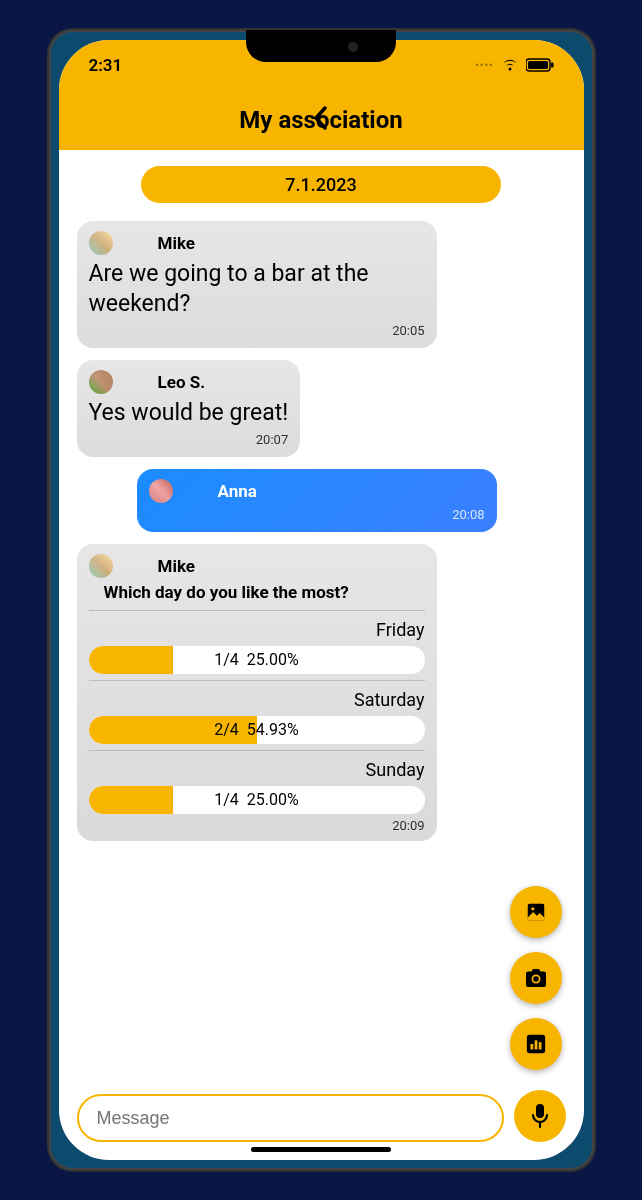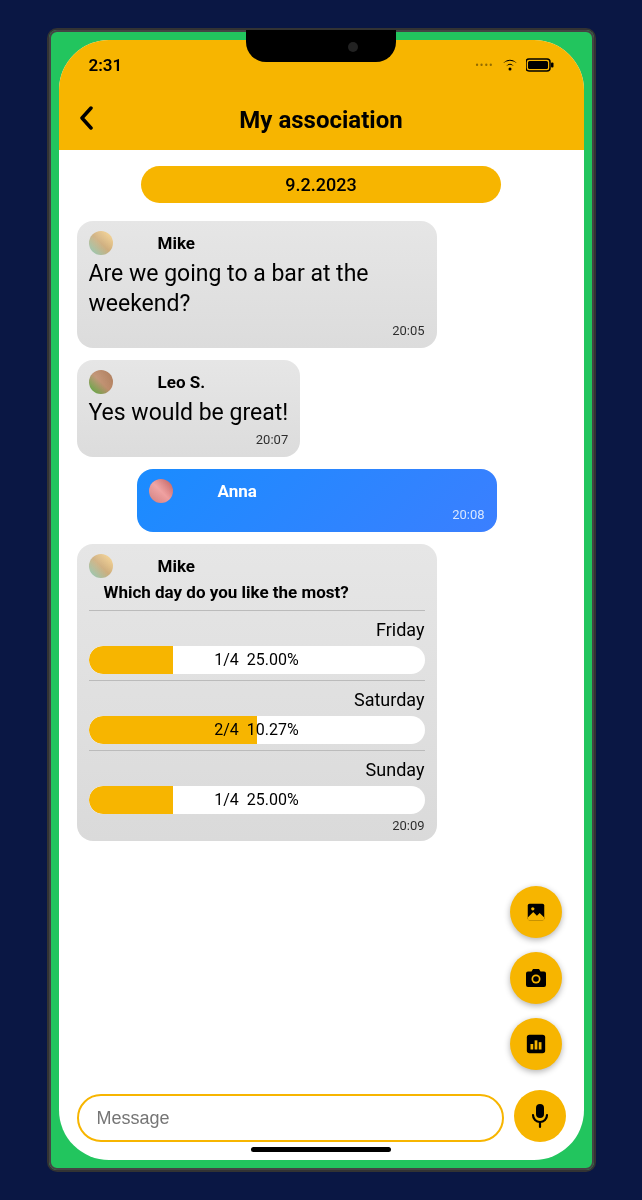--- a/index.html
+++ b/index.html
@@ -8,22 +8,22 @@
     width: 642px;
     height: 1200px;
     font-family: -apple-system, BlinkMacSystemFont, "Segoe UI", Roboto, sans-serif;
     display: flex;
     align-items: center;
     justify-content: center;
   }
   .phone-frame {
     width: 545px;
     height: 1140px;
-    background: #22c55e;
-    border-radius: 8px;
+    background: #0c4a6e;
+    border-radius: 24px;
     padding: 10px;
     position: relative;
     box-shadow: 0 0 0 2px #333, inset 0 0 0 2px #444;
   }
   .screen {
     width: 100%;
     height: 100%;
     background: #fff;
     border-radius: 50px;
     overflow: hidden;
@@ -67,20 +67,21 @@
     align-items: center;
     gap: 6px;
   }
   .header {
     background: #f7b500;
     height: 60px;
     display: flex;
     align-items: center;
     padding: 0 20px;
     position: relative;
+    justify-content: center;
   }
   .back-btn {
     font-size: 28px;
     font-weight: bold;
     cursor: pointer;
   }
   .header-title {
     position: absolute;
     left: 50%;
     transform: translateX(-50%);
@@ -325,21 +326,21 @@
       <span class="back-btn">
         <svg width="16" height="24" viewBox="0 0 16 24">
             <path d="M12 2 L3 12 L12 22" stroke="#000" stroke-width="3.5" fill="none" stroke-linecap="round" stroke-linejoin="round"></path>
           </svg>
       </span>
       <span class="header-title">My association</span>
     </div>
 
     <div class="chat-body">
 
-      <div class="date-pill">9.2.2023</div>
+      <div class="date-pill">7.1.2023</div>
 
       <div class="msg msg-left">
         <div class="msg-header">
           <div class="avatar a1"></div>
           <span class="sender">Mike</span>
         </div>
         <div class="msg-text">Are we going to a bar at the weekend?</div>
         <div class="msg-time">20:05</div>
       </div>
 
@@ -374,21 +375,21 @@
             <span>1/4</span>
             <span>25.00%</span>
           </div>
         </div>
 
         <div class="poll-option">
           <div class="poll-label">Saturday</div>
           <div class="poll-bar">
             <div class="poll-fill" style="width:50%"></div>
             <span>2/4</span>
-            <span>10.27%</span>
+            <span>54.93%</span>
           </div>
         </div>
 
         <div class="poll-option">
           <div class="poll-label">Sunday</div>
           <div class="poll-bar">
             <div class="poll-fill" style="width:25%"></div>
             <span>1/4</span>
             <span>25.00%</span>
           </div>

